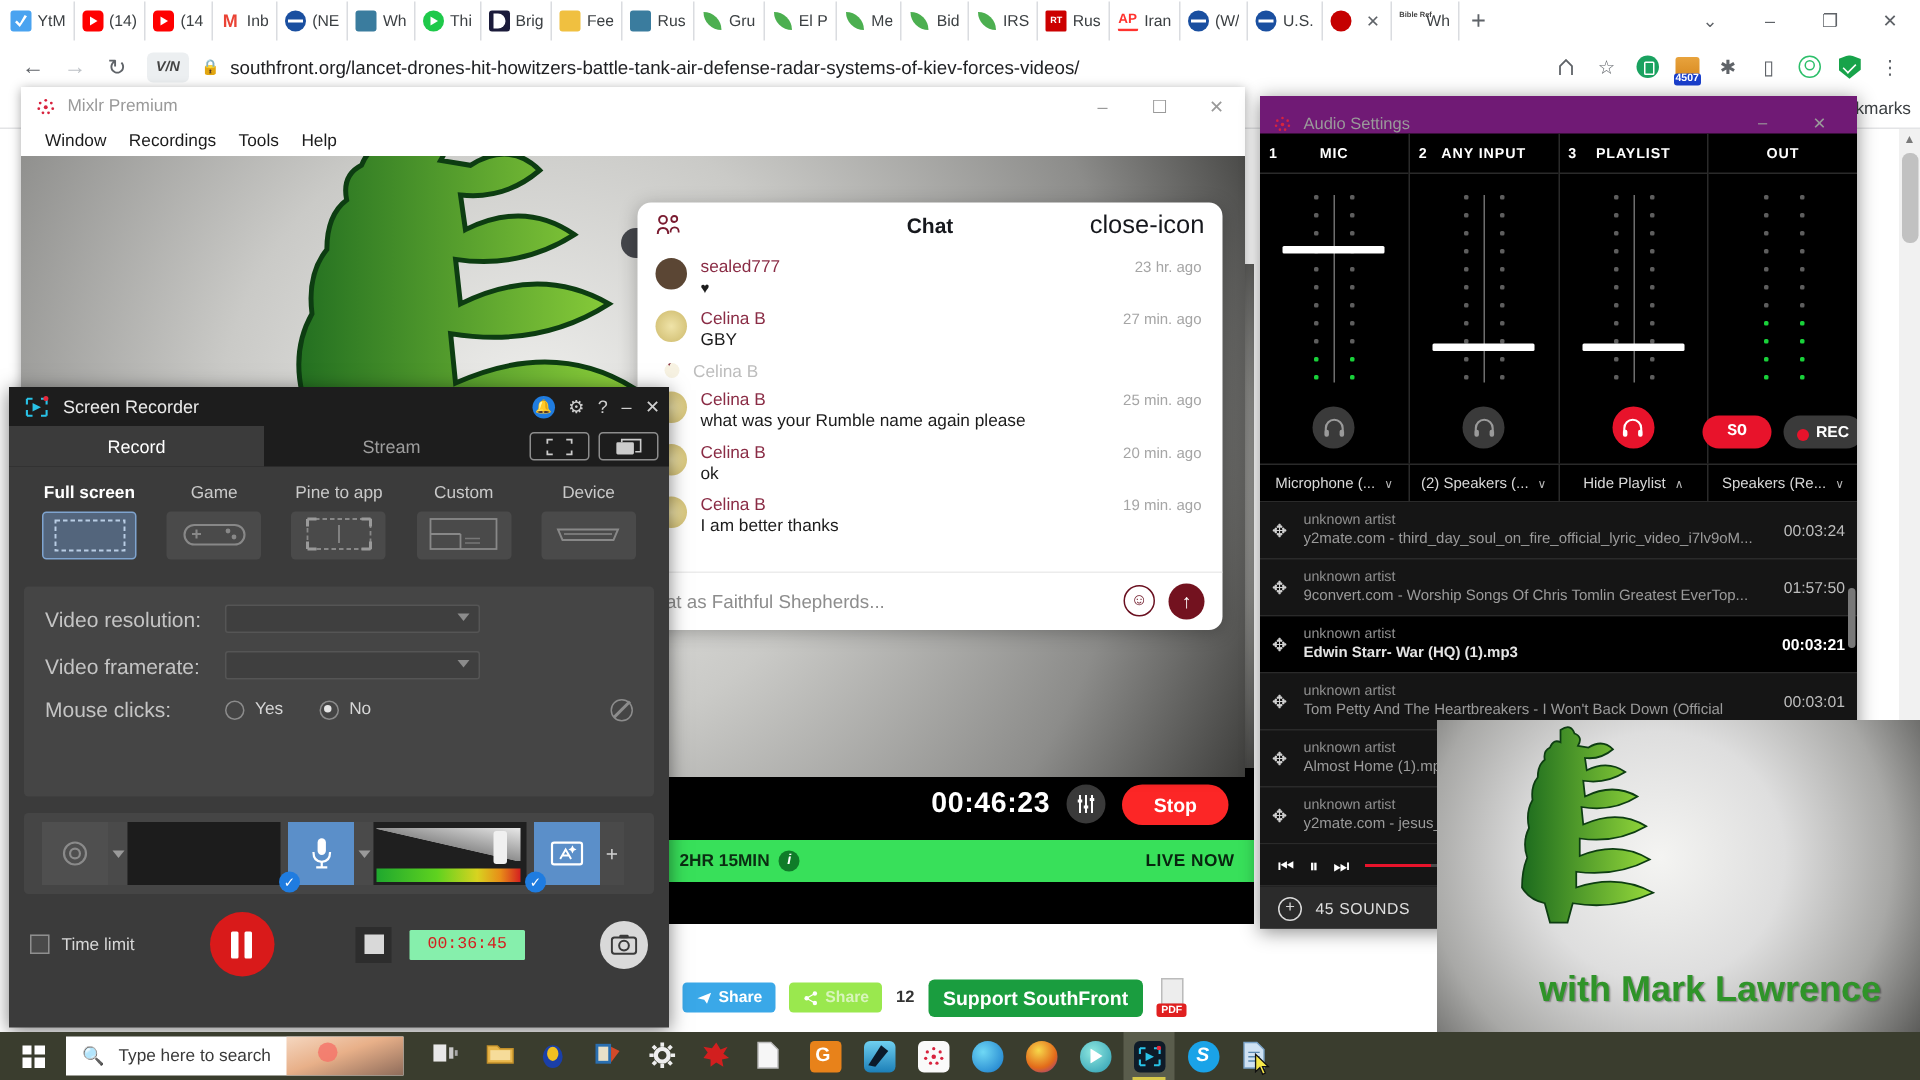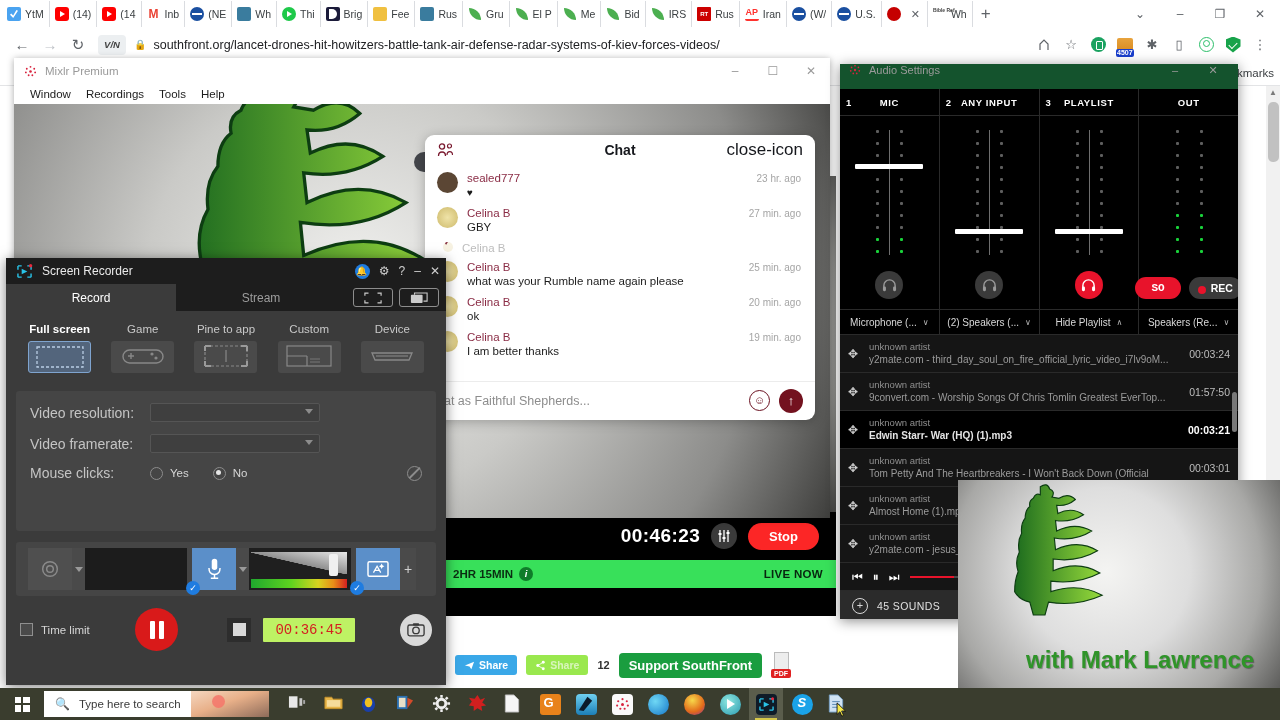--- a/index.html
+++ b/index.html
@@ -186,26 +186,26 @@
   .chk-badge { position:absolute; left:-6px; bottom:-5px; width:14px; height:14px; border-radius:50%; background:#1f7ce0; color:#fff; font-size:9px; text-align:center; line-height:14px; }
   .dev-plus { width:16px; height:42px; background:#4a4a4a; color:#d0d0d0; font-size:14px; display:flex; align-items:center; justify-content:center; }
 
   .rec-footer { display:flex; align-items:center; padding:12px 14px 0 14px; }
   .tl-box { width:13px; height:13px; border:1.6px solid #8f8f8f; background:#4a4a4a; margin-right:8px; }
   .tl-label { font-size:11.5px; color:#d6d6d6; }
   .pause-btn { width:43px; height:43px; border-radius:50%; background:#d91a1a; margin:0 auto; display:flex; align-items:center; justify-content:center; gap:4px; }
   .pause-bar { width:5px; height:18px; background:#fff; border-radius:1px; }
   .stop-sq-btn { width:24px; height:24px; background:#2d2d2d; display:flex; align-items:center; justify-content:center; margin-left:4px; }
   .stop-sq { width:13px; height:13px; background:#d9d9d9; }
-  .rec-timer { background:#bef264; color:#d42020; font-family:"Liberation Mono", monospace; font-size:14px; padding:4px 12px; margin-left:12px; border-radius:1px; }
+  .rec-timer { background:#86efac; color:#d42020; font-family:"Liberation Mono", monospace; font-size:11px; padding:4px 12px; margin-left:12px; border-radius:1px; }
   .cam-btn { margin-left:auto; width:32px; height:32px; border-radius:50%; background:#d9d9d9; display:flex; align-items:center; justify-content:center; }
 
   
   .audio-win { position:absolute; left:840px; top:64px; width:398px; height:555px; background:#000; box-shadow:0 2px 12px rgba(0,0,0,.45); overflow:hidden; }
-  .aw-title { height:25px; background:#14532d; display:flex; align-items:flex-start; padding:0 6px 0 9px; }
+  .aw-title { height:25px; background:#701a75; display:flex; align-items:flex-end; padding:0 6px 0 9px; }
   .aw-dots { width:12px; height:12px; margin-right:8px; position:relative; }
   .aw-name { font-size:11px; color:#9a9a9a; }
   .aw-ctrls { margin-left:auto; display:flex; }
   .aw-ctrls span { width:38px; text-align:center; color:#9a9a9a; font-size:11px; }
   .mixer { height:220px; display:flex; }
   .ch { flex:1; border-right:1px solid #2a2a2a; position:relative; }
   .ch:last-child { border-right:none; }
   .ch-head { height:27px; border-bottom:1px solid #2a2a2a; display:flex; align-items:center; color:#fff; font-size:9.5px; font-weight:bold; letter-spacing:.6px; }
   .ch-num { position:absolute; left:6px; font-size:9.5px; }
   .ch-name { width:100%; text-align:center; }

